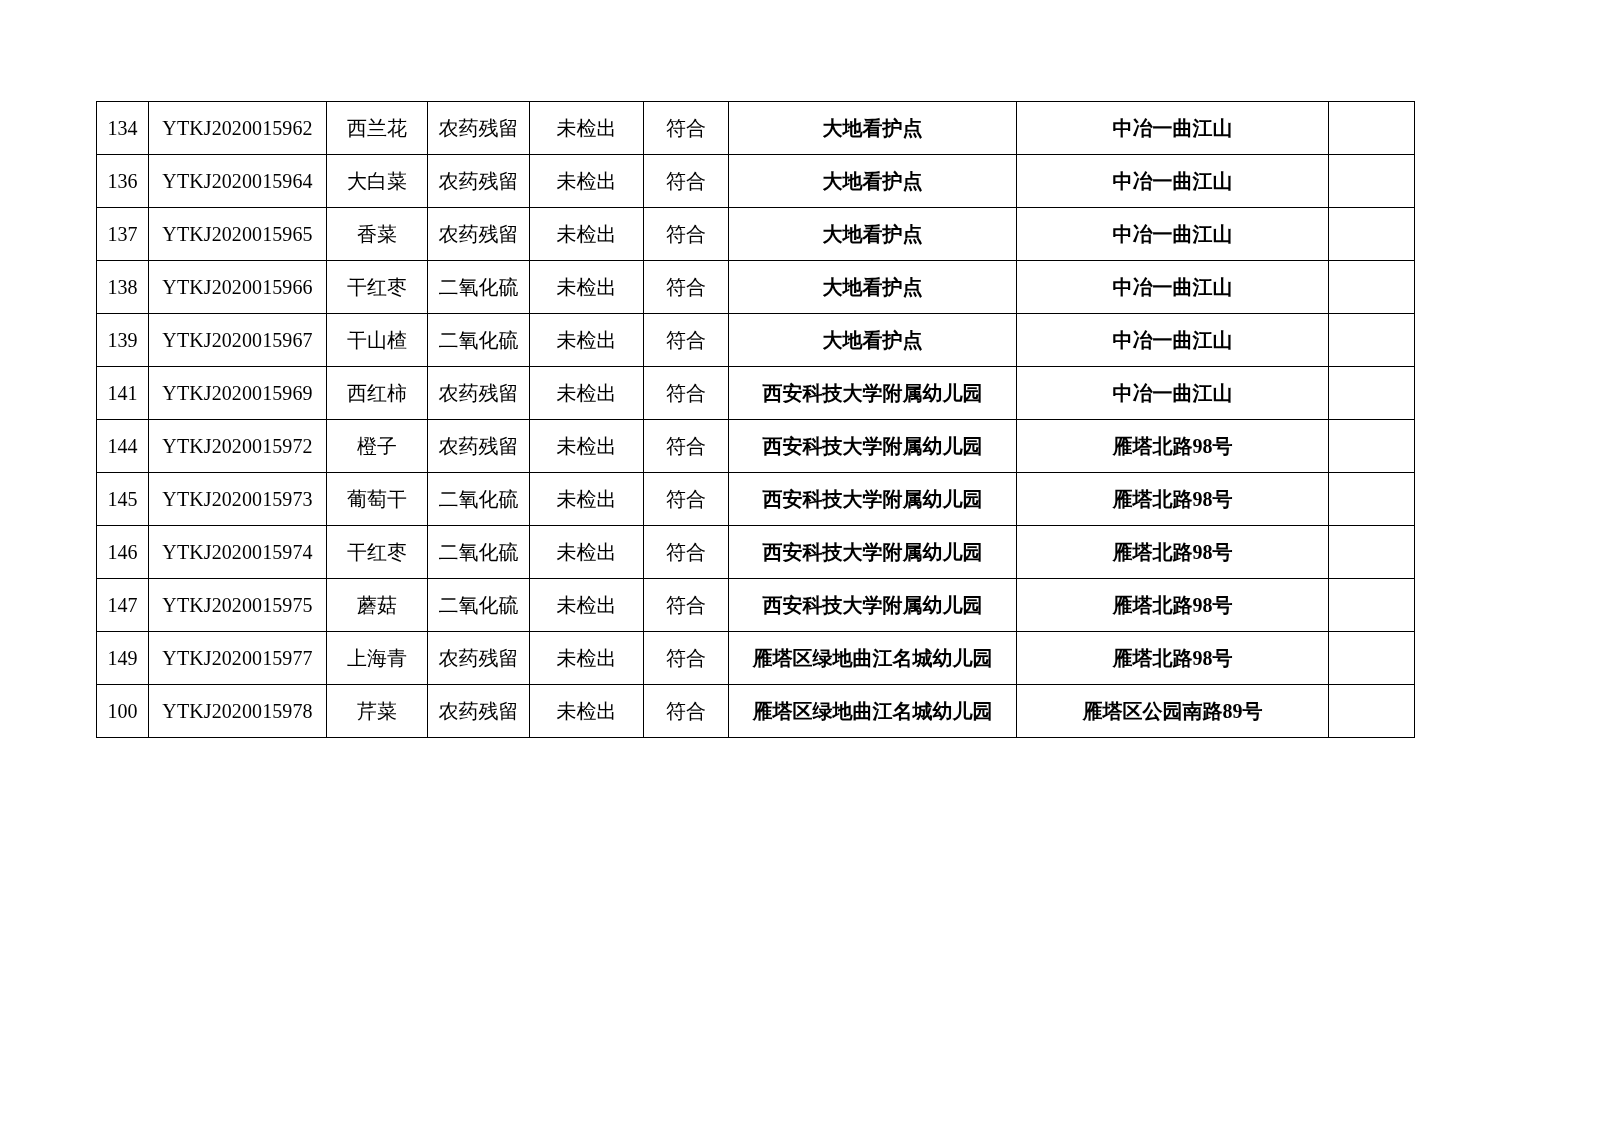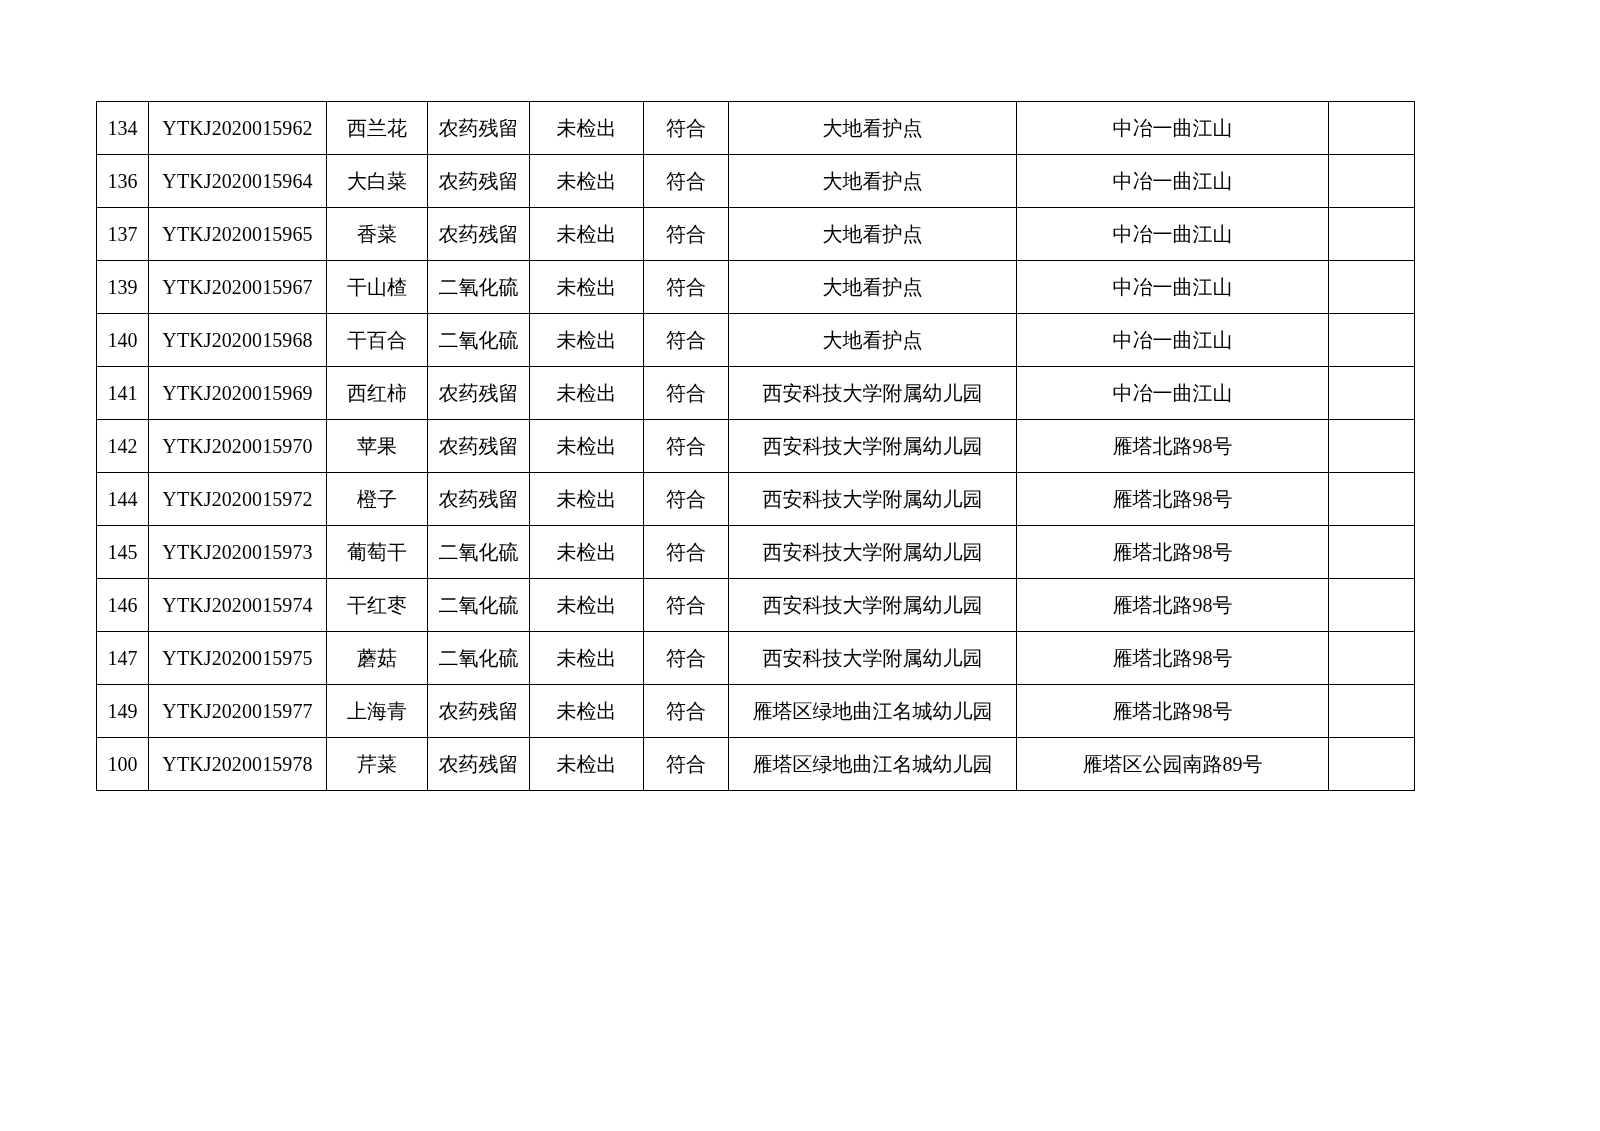--- a/index.html
+++ b/index.html
@@ -63,20 +63,21 @@
     text-align: left;
     padding-left: 6px;
     font-size: 21px;
     letter-spacing: 0.1px;
   }
   td.cell-sample, td.cell-item, td.cell-result, td.cell-verdict {
     font-size: 20px;
   }
   td.cell-unit, td.cell-address {
     font-size: 20px;
+    font-weight: bold;
   }
   td.cell-blank {
     font-size: 20px;
   }
 </style>
 </head>
 <body>
 
 <div class="page">
   <div class="table-wrap">
@@ -120,61 +121,50 @@
             <td class="cell-code">YTKJ2020015965</td>
             <td class="cell-sample">香菜</td>
             <td class="cell-item">农药残留</td>
             <td class="cell-result">未检出</td>
             <td class="cell-verdict">符合</td>
             <td class="cell-unit">大地看护点</td>
             <td class="cell-address">中冶一曲江山</td>
             <td class="cell-blank"></td>
           </tr>
           <tr>
+            <td class="cell-index">138</td>
+            <td class="cell-code">YTKJ2020015966</td>
+            <td class="cell-sample">干红枣</td>
+            <td class="cell-item">二氧化硫</td>
+            <td class="cell-result">未检出</td>
+            <td class="cell-verdict">符合</td>
+            <td class="cell-unit">大地看护点</td>
+            <td class="cell-address">中冶一曲江山</td>
+            <td class="cell-blank"></td>
+          </tr>
+          <tr>
             <td class="cell-index">139</td>
             <td class="cell-code">YTKJ2020015967</td>
             <td class="cell-sample">干山楂</td>
             <td class="cell-item">二氧化硫</td>
             <td class="cell-result">未检出</td>
             <td class="cell-verdict">符合</td>
             <td class="cell-unit">大地看护点</td>
             <td class="cell-address">中冶一曲江山</td>
             <td class="cell-blank"></td>
           </tr>
           <tr>
-            <td class="cell-index">140</td>
-            <td class="cell-code">YTKJ2020015968</td>
-            <td class="cell-sample">干百合</td>
-            <td class="cell-item">二氧化硫</td>
-            <td class="cell-result">未检出</td>
-            <td class="cell-verdict">符合</td>
-            <td class="cell-unit">大地看护点</td>
-            <td class="cell-address">中冶一曲江山</td>
-            <td class="cell-blank"></td>
-          </tr>
-          <tr>
             <td class="cell-index">141</td>
             <td class="cell-code">YTKJ2020015969</td>
             <td class="cell-sample">西红柿</td>
             <td class="cell-item">农药残留</td>
             <td class="cell-result">未检出</td>
             <td class="cell-verdict">符合</td>
             <td class="cell-unit">西安科技大学附属幼儿园</td>
             <td class="cell-address">中冶一曲江山</td>
-            <td class="cell-blank"></td>
-          </tr>
-          <tr>
-            <td class="cell-index">142</td>
-            <td class="cell-code">YTKJ2020015970</td>
-            <td class="cell-sample">苹果</td>
-            <td class="cell-item">农药残留</td>
-            <td class="cell-result">未检出</td>
-            <td class="cell-verdict">符合</td>
-            <td class="cell-unit">西安科技大学附属幼儿园</td>
-            <td class="cell-address">雁塔北路98号</td>
             <td class="cell-blank"></td>
           </tr>
           <tr>
             <td class="cell-index">144</td>
             <td class="cell-code">YTKJ2020015972</td>
             <td class="cell-sample">橙子</td>
             <td class="cell-item">农药残留</td>
             <td class="cell-result">未检出</td>
             <td class="cell-verdict">符合</td>
             <td class="cell-unit">西安科技大学附属幼儿园</td>

